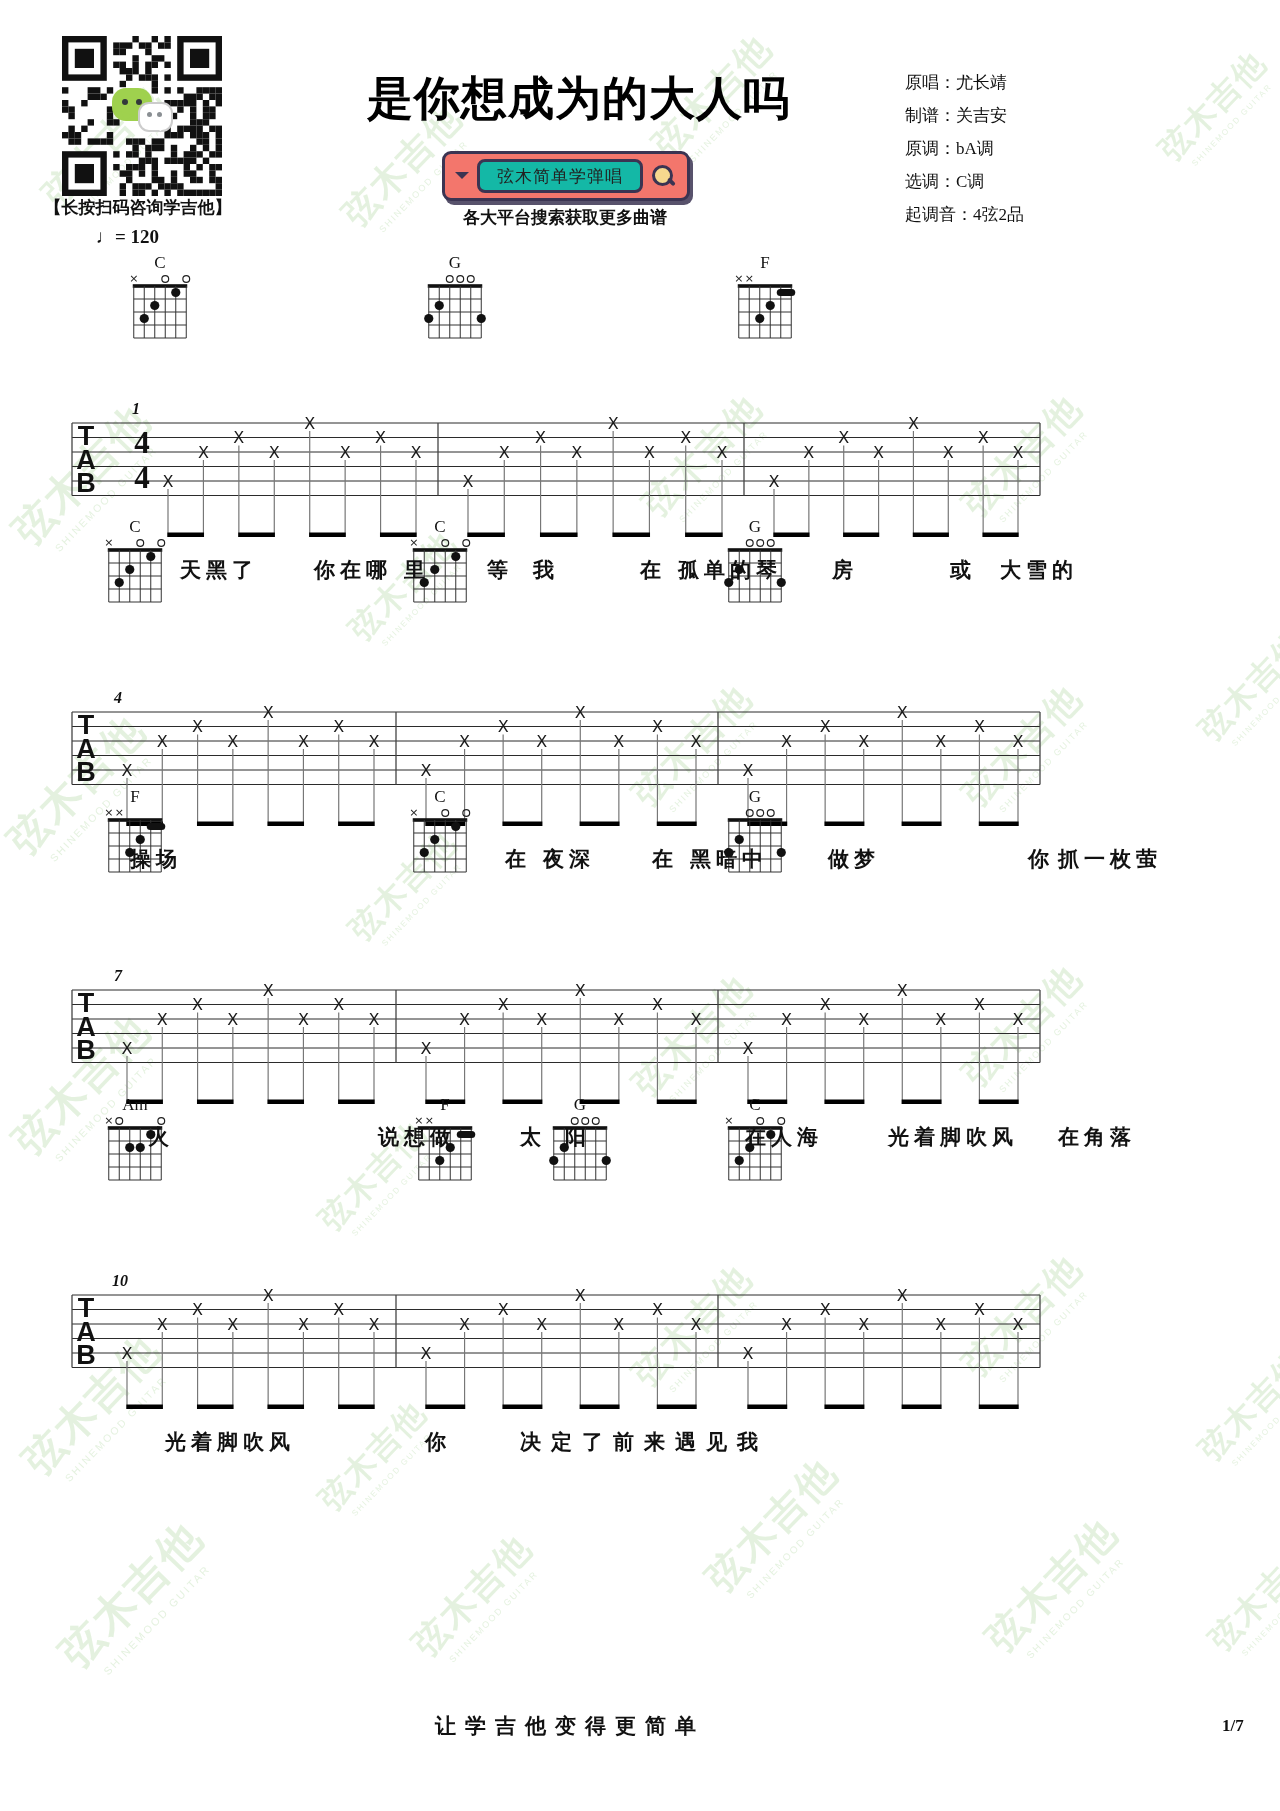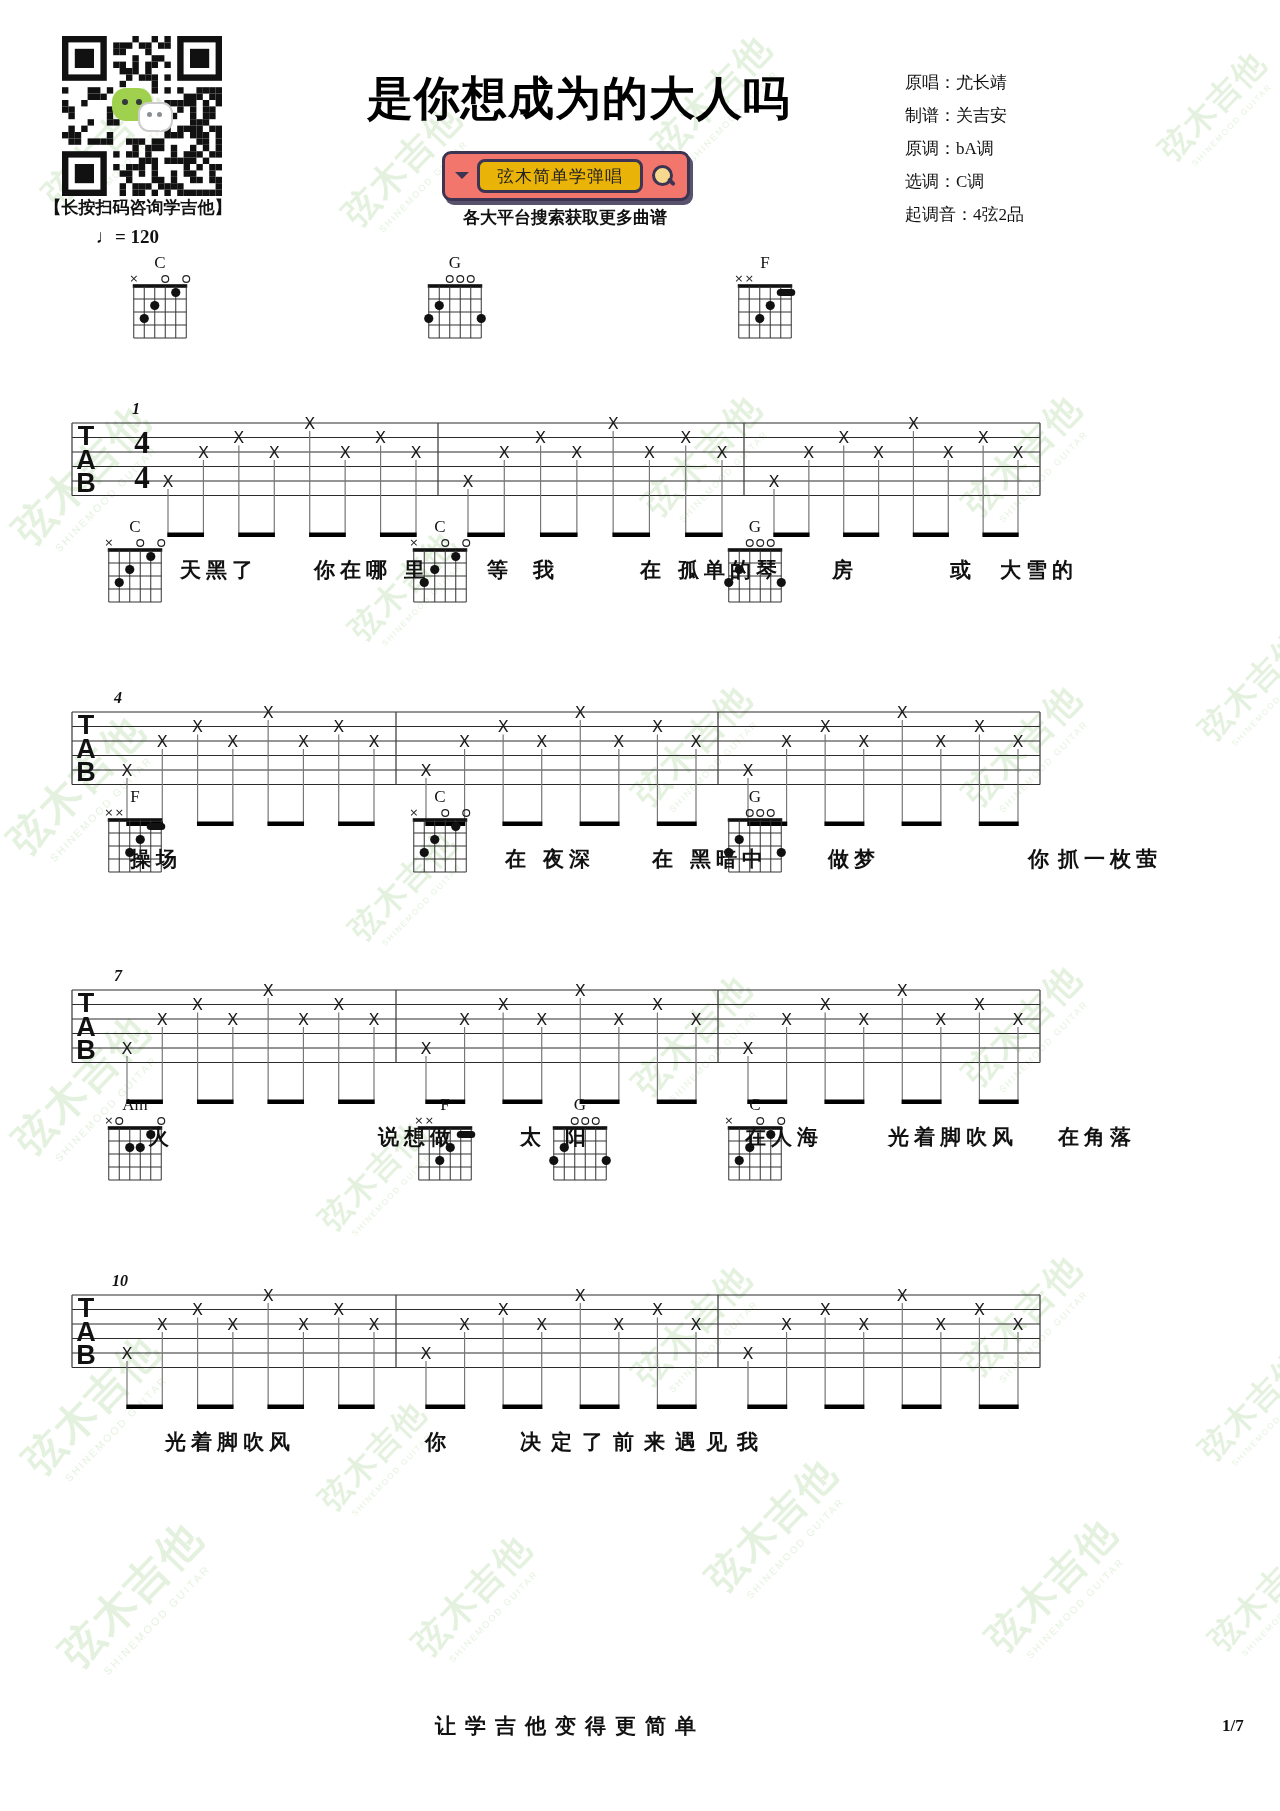--- a/index.html
+++ b/index.html
@@ -29,21 +29,21 @@
   #qr-caption{position:absolute;left:24px;top:196px;width:228px;text-align:center;
       font-family:"Liberation Sans",sans-serif;font-weight:bold;font-size:17px;color:#111;}
   #tempo{position:absolute;left:96px;top:226px;font-size:19px;color:#111;font-weight:bold;}
   #title{position:absolute;left:290px;top:68px;width:500px;text-align:right;
       font-size:46px;font-weight:bold;letter-spacing:1px;color:#000;}
   #search-banner{position:absolute;left:442px;top:151px;width:242px;height:44px;
       background:#f3766c;border:3px solid #3b3452;border-radius:9px;
       box-shadow:3px 4px 0 rgba(59,52,82,.85);display:flex;align-items:center;}
   #search-tri{width:0;height:0;margin-left:10px;border:7px solid transparent;border-top-color:#3b3452;
       transform:translateY(3px);}
-  #search-field{flex:0 0 auto;margin-left:8px;width:160px;height:28px;background:#eab308;
+  #search-field{flex:0 0 auto;margin-left:8px;width:160px;height:28px;background:#14b8a6;
       border:3px solid #3b3452;border-radius:8px;display:flex;align-items:center;justify-content:center;
       font-size:17px;color:#222;letter-spacing:1px;}
   #magnifier{position:relative;width:22px;height:22px;margin-left:9px;}
   #magnifier .lens{position:absolute;left:0;top:0;width:15px;height:15px;border-radius:50%;
       background:#f6d98e;border:3px solid #3b3452;}
   #magnifier .handle{position:absolute;left:15px;top:15px;width:9px;height:3.5px;background:#3b3452;
       transform:rotate(45deg);border-radius:2px;}
   #search-hint{position:absolute;left:420px;top:206px;width:290px;text-align:center;
       font-family:"Liberation Sans",sans-serif;font-weight:bold;font-size:17px;color:#111;}
   #credits{position:absolute;left:905px;top:66px;font-size:17px;color:#111;line-height:33px;}

